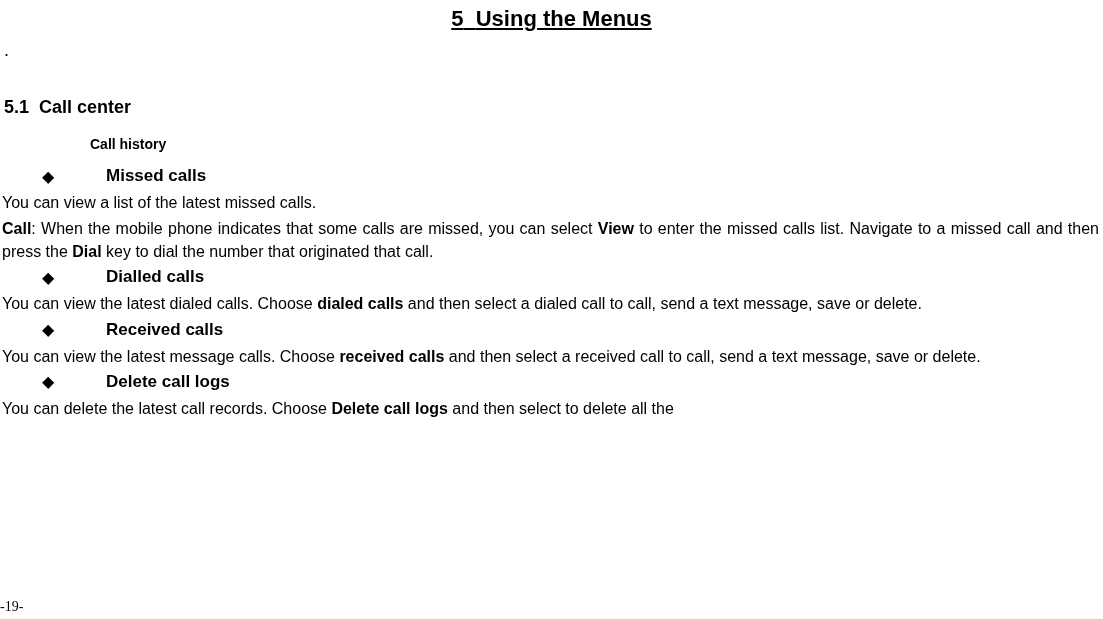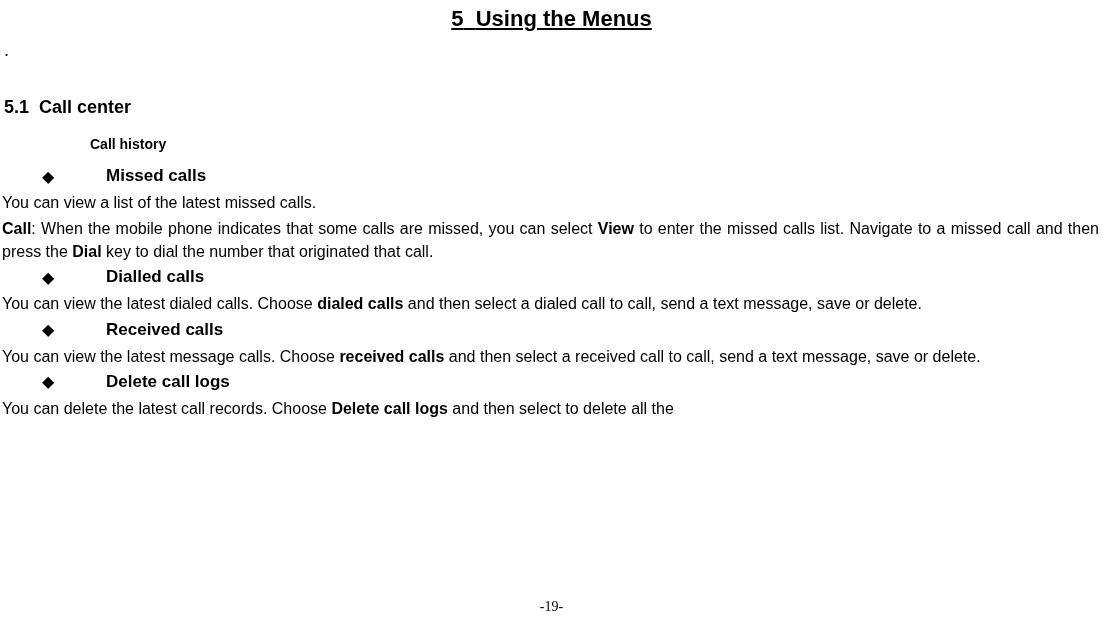--- a/index.html
+++ b/index.html
@@ -67,21 +67,21 @@
     .body-text.justify {
       text-align: justify;
     }
     .bold {
       font-weight: bold;
     }
     .page-number {
       position: absolute;
       bottom: 4px;
       width: 100%;
-      text-align: center;
+      text-align: left;
       font-size: 14px;
       font-family: "Times New Roman", Times, serif;
     }
   </style>
 </head>
 <body>
 
 <h1 class="chapter-title">
   <span>5</span>&nbsp;&nbsp;<span>Using the Menus</span>
 </h1>

